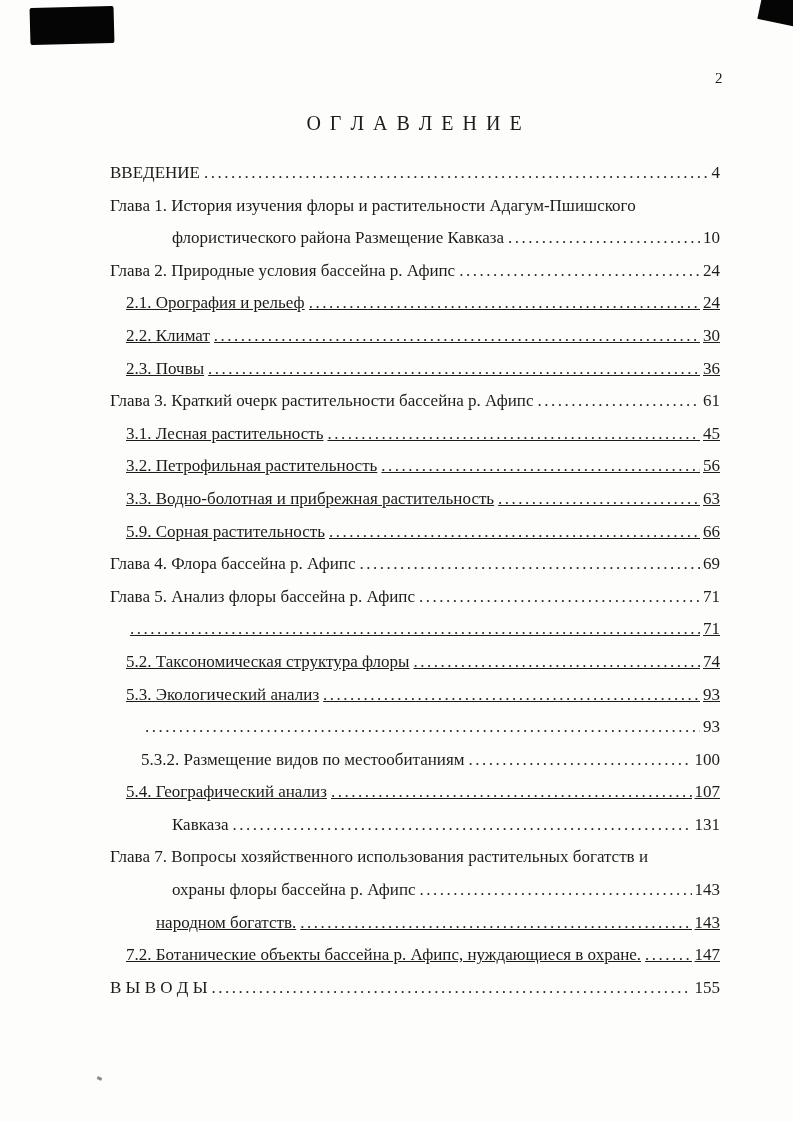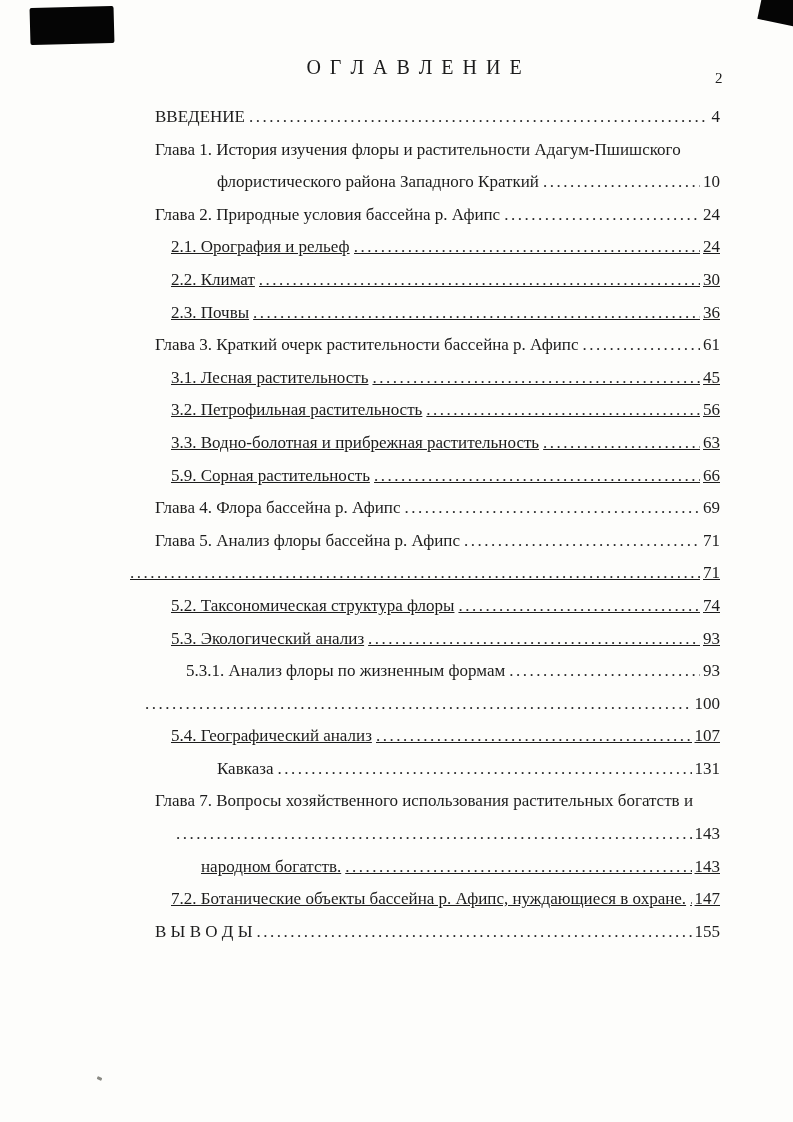--- a/index.html
+++ b/index.html
@@ -54,40 +54,39 @@
     font-size: 15px;
     letter-spacing: 0.5px;
   }
   .content {
     position: absolute;
     left: 110px;
     right: 73px;
     top: 0;
   }
   .doc-title {
-    margin-top: 56px;
+    margin-top: 112px;
     text-align: center;
     font-size: 20px;
     letter-spacing: 2px;
     font-weight: 400;
     white-space: nowrap;
   }
   .toc-list {
     margin-top: 22px;
   }
   .toc-line {
     display: flex;
     align-items: baseline;
     line-height: 32.6px;
     font-size: 17px;
   }
   .toc-line .label {
     flex: 0 0 auto;
     white-space: nowrap;
-    margin-left: 45px;
   }
   .toc-line .leader {
     flex: 1 1 auto;
     overflow: hidden;
     white-space: nowrap;
     letter-spacing: 2.5px;
     margin: 0 3px 0 4px;
     color: #2a2a2a;
   }
   .toc-line .pagenum {
@@ -116,21 +115,21 @@
     <div class="toc-list">
         <div class="toc-line ind0">
           <span class="label">ВВЕДЕНИЕ</span>
           <span class="leader">................................................................................................................................................................................................................................................</span>
           <span class="pagenum">4</span>
         </div>
         <div class="toc-line ind0">
           <span class="label">Глава 1. История изучения флоры и растительности Адагум-Пшишского</span>
         </div>
         <div class="toc-line ind0 cont">
-          <span class="label">флористического района Западного Краткий</span>
+          <span class="label">флористического района Размещение Кавказа</span>
           <span class="leader">................................................................................................................................................................................................................................................</span>
           <span class="pagenum">10</span>
         </div>
         <div class="toc-line ind0">
           <span class="label">Глава 2. Природные условия бассейна р. Афипс</span>
           <span class="leader">................................................................................................................................................................................................................................................</span>
           <span class="pagenum">24</span>
         </div>
         <div class="toc-line ind1">
           <span class="label">2.1. Орография и рельеф</span>
@@ -190,42 +189,43 @@
           <span class="label">5.2. Таксономическая структура флоры</span>
           <span class="leader">................................................................................................................................................................................................................................................</span>
           <span class="pagenum">74</span>
         </div>
         <div class="toc-line ind1">
           <span class="label">5.3. Экологический анализ</span>
           <span class="leader">................................................................................................................................................................................................................................................</span>
           <span class="pagenum">93</span>
         </div>
         <div class="toc-line ind2">
-          <span class="label">5.3.1. Анализ флоры по жизненным формам</span>
           <span class="leader">................................................................................................................................................................................................................................................</span>
           <span class="pagenum">93</span>
         </div>
         <div class="toc-line ind2">
+          <span class="label">5.3.2. Размещение видов по местообитаниям</span>
           <span class="leader">................................................................................................................................................................................................................................................</span>
           <span class="pagenum">100</span>
         </div>
         <div class="toc-line ind1">
           <span class="label">5.4. Географический анализ</span>
           <span class="leader">................................................................................................................................................................................................................................................</span>
           <span class="pagenum">107</span>
         </div>
         <div class="toc-line ind0 cont">
           <span class="label">Кавказа</span>
           <span class="leader">................................................................................................................................................................................................................................................</span>
           <span class="pagenum">131</span>
         </div>
         <div class="toc-line ind0">
           <span class="label">Глава 7. Вопросы хозяйственного использования растительных богатств и</span>
         </div>
         <div class="toc-line ind0 cont">
+          <span class="label">охраны флоры бассейна р. Афипс</span>
           <span class="leader">................................................................................................................................................................................................................................................</span>
           <span class="pagenum">143</span>
         </div>
         <div class="toc-line ind1 cont">
           <span class="label">народном богатств.</span>
           <span class="leader">................................................................................................................................................................................................................................................</span>
           <span class="pagenum">143</span>
         </div>
         <div class="toc-line ind1">
           <span class="label">7.2. Ботанические объекты бассейна р. Афипс, нуждающиеся в охране.</span>

